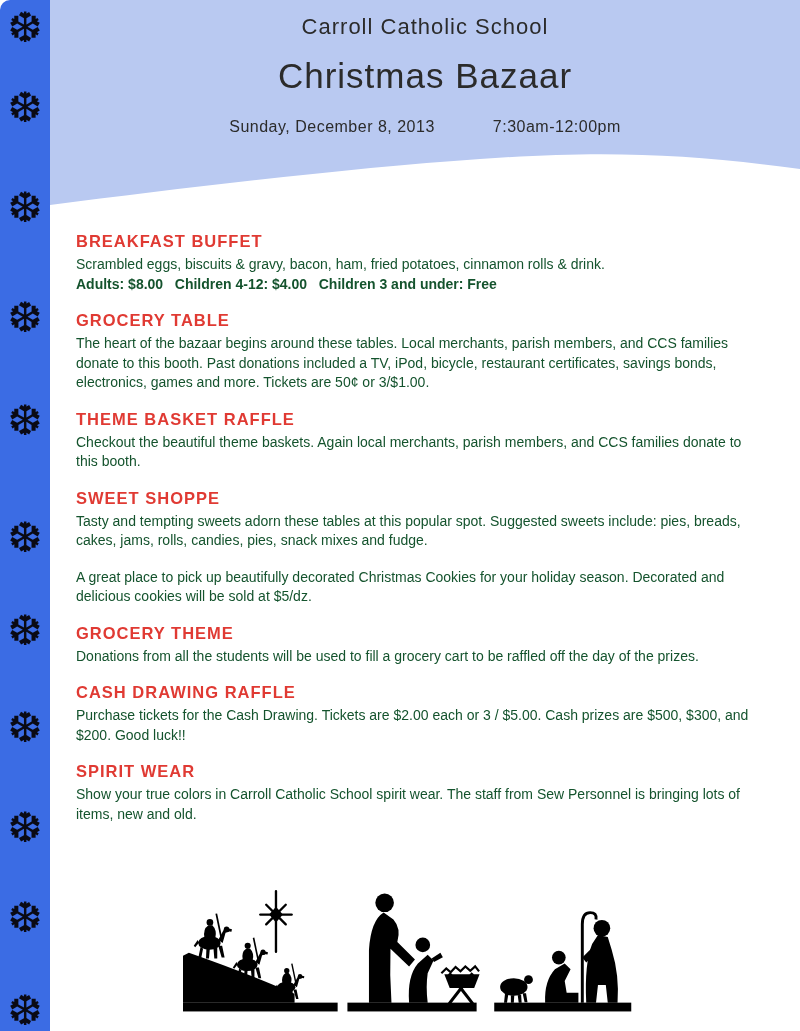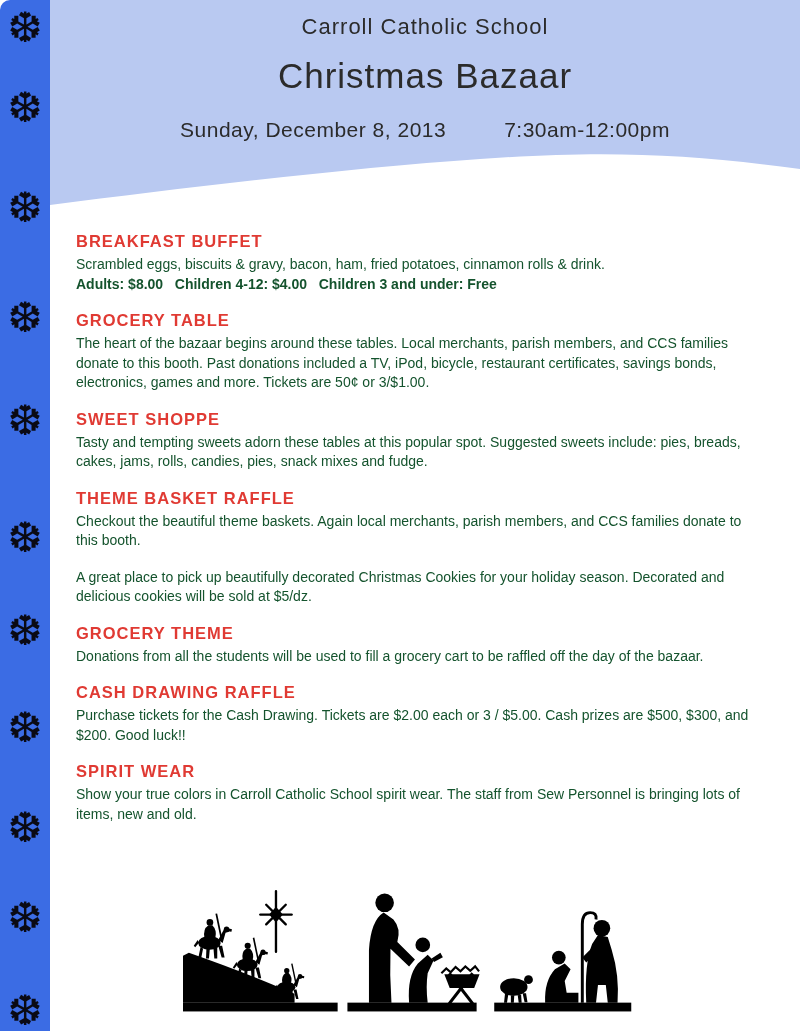--- a/index.html
+++ b/index.html
@@ -31,21 +31,21 @@
     background:var(--header-blue,#b9c9f1);z-index:1;
   }
   .header-wave{position:absolute;left:50px;top:149px;width:750px;height:58px;z-index:1;display:block;}
   .header-text{
     position:absolute;left:50px;top:0;width:750px;height:207px;z-index:2;
     text-align:center;color:#2b2b2b;
   }
   .title1{margin-top:14px;font-size:22px;letter-spacing:1px;}
   .title2{margin-top:16px;font-size:35px;letter-spacing:1px;}
   .datetime{
-    margin-top:22px;font-size:21px;letter-spacing:0.5px;
+    margin-top:22px;font-size:16px;letter-spacing:0.5px;
     display:flex;justify-content:center;gap:58px;
   }
 
   
   .content{
     position:absolute;left:68px;top:232px;width:690px;z-index:2;
   }
   .sec{margin:0 0 17px 8px;}
   .sec h2{
     margin:0 0 4px 0;
@@ -99,33 +99,33 @@
     <section class="sec">
       <h2>BREAKFAST BUFFET</h2>
       <p>Scrambled eggs, biscuits &amp; gravy, bacon, ham, fried potatoes, cinnamon rolls &amp; drink.</p>
       <p class="price">Adults: $8.00   Children 4-12: $4.00   Children 3 and under: Free</p>
     </section>
     <section class="sec">
       <h2>GROCERY TABLE</h2>
       <p>The heart of the bazaar begins around these tables. Local merchants, parish members, and CCS families donate to this booth. Past donations included a TV, iPod, bicycle, restaurant certificates, savings bonds, electronics, games and more. Tickets are 50¢ or 3/$1.00.</p>
     </section>
     <section class="sec">
+      <h2>THEME BASKET RAFFLE</h2>
+      <p>Checkout the beautiful theme baskets. Again local merchants, parish members, and CCS families donate to this booth.</p>
+    </section>
+    <section class="sec">
       <h2>SWEET SHOPPE</h2>
       <p>Tasty and tempting sweets adorn these tables at this popular spot. Suggested sweets include: pies, breads, cakes, jams, rolls, candies, pies, snack mixes and fudge.</p>
-    </section>
-    <section class="sec">
-      <h2>THEME BASKET RAFFLE</h2>
-      <p>Checkout the beautiful theme baskets. Again local merchants, parish members, and CCS families donate to this booth.</p>
     </section>
     <section class="sec">
       <p>A great place to pick up beautifully decorated Christmas Cookies for your holiday season. Decorated and delicious cookies will be sold at $5/dz.</p>
     </section>
     <section class="sec">
       <h2>GROCERY THEME</h2>
-      <p>Donations from all the students will be used to fill a grocery cart to be raffled off the day of the bazaar.</p>
+      <p>Donations from all the students will be used to fill a grocery cart to be raffled off the day of the prizes.</p>
     </section>
     <section class="sec">
       <h2>CASH DRAWING RAFFLE</h2>
       <p>Purchase tickets for the Cash Drawing. Tickets are $2.00 each or 3 / $5.00. Cash prizes are $500, $300, and $200. Good luck!!</p>
     </section>
     <section class="sec">
       <h2>SPIRIT WEAR</h2>
       <p>Show your true colors in Carroll Catholic School spirit wear. The staff from Sew Personnel is bringing lots of items, new and old.</p>
     </section>
   </div>

